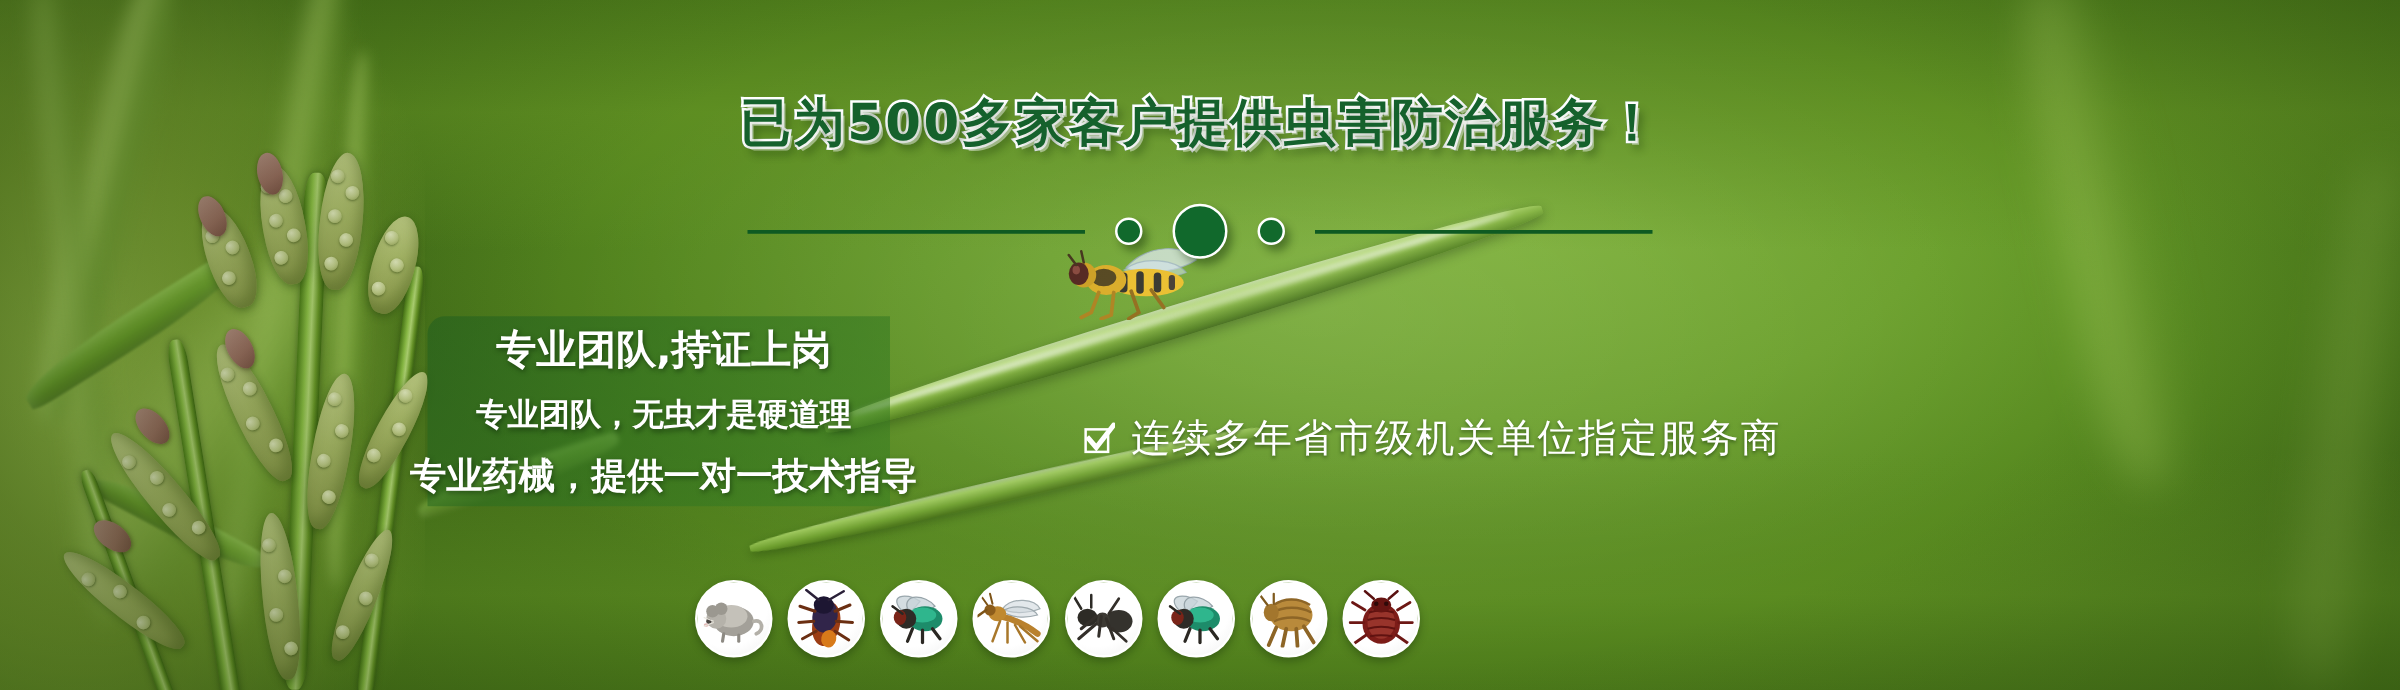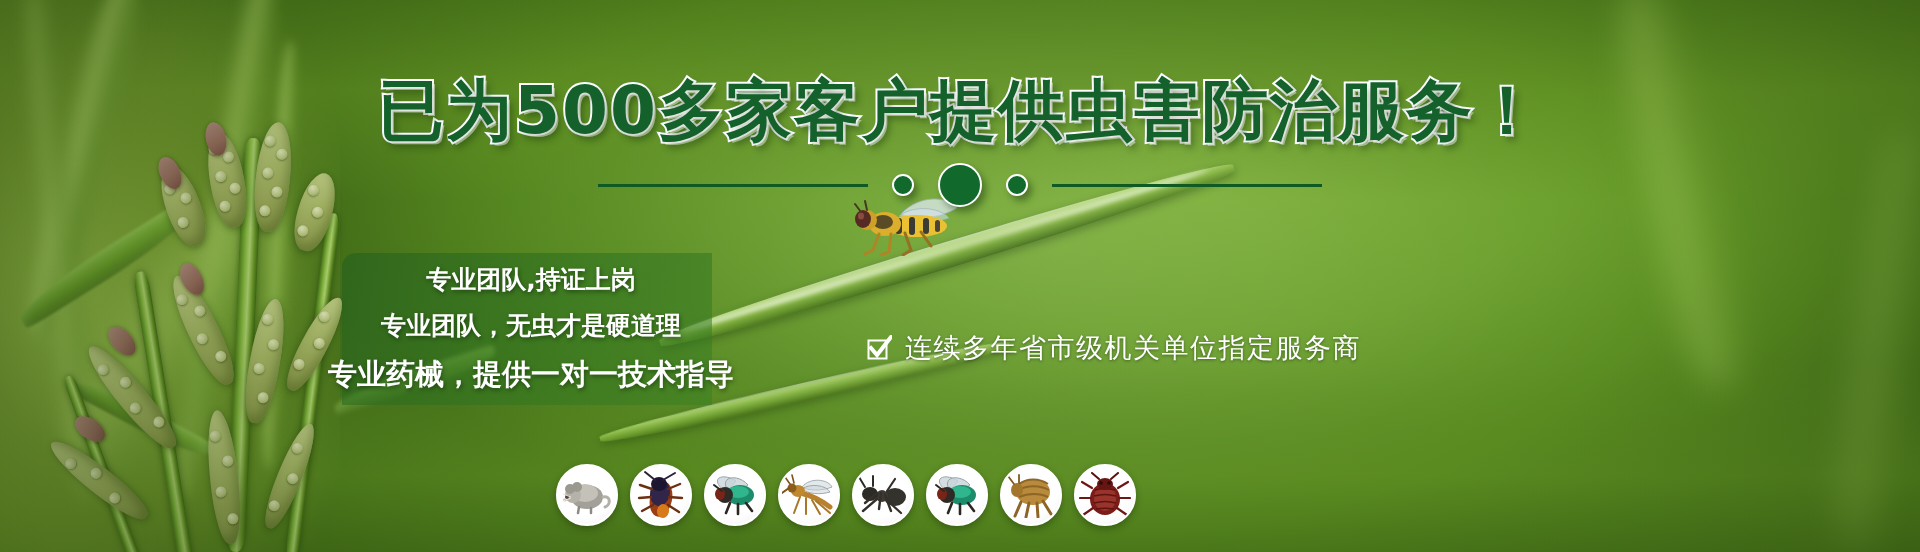--- a/index.html
+++ b/index.html
@@ -133,21 +133,21 @@
     box-shadow:0 3px 8px rgba(20,45,5,.35);
   }
 
   
   .fly { position:absolute; left:845px; top:196px; width:120px; height:60px; }
 
   
   .headline {
     position:absolute; left:0; top:78px; width:1920px;
     text-align:center;
-    font-size:66px; line-height:1;
+    font-size:41px; line-height:1;
     font-weight:bold;
     letter-spacing:2px;
     color:#15612c;
     font-family:"DejaVu Sans","Liberation Sans",sans-serif;
     -webkit-text-stroke:4px #ffffff;
     paint-order:stroke fill;
     text-shadow:
       3px 3px 0 rgba(255,255,255,.45),
       5px 6px 7px rgba(20,50,8,.45);
     white-space:nowrap;
@@ -181,33 +181,33 @@
   }
   .panel-text {
     position:absolute; left:342px; top:253px; width:378px; height:152px;
     display:flex; flex-direction:column; justify-content:center; align-items:center;
     gap:13px;
     color:#ffffff; font-weight:bold;
     font-family:"DejaVu Sans","Liberation Sans",sans-serif;
     text-shadow:1px 2px 4px rgba(10,35,5,.55);
   }
   .panel-line { white-space:nowrap; }
-  .panel-line.p1 { font-size:25px; }
+  .panel-line.p1 { font-size:32px; }
   .panel-line.p2 { font-size:25px; }
   .panel-line.p3 { font-size:29px; }
 
   
   .checklist {
     position:absolute; left:866px; top:330px; width:520px;
     display:flex; flex-direction:column; gap:22px;
   }
   .check-row { display:flex; align-items:center; gap:13px; }
   .check-box { width:26px; height:26px; flex:0 0 26px; position:relative; }
   .check-label {
-    color:#ffffff; font-size:27px; font-weight:400; letter-spacing:1.5px;
+    color:#ffffff; font-size:31px; font-weight:400; letter-spacing:1.5px;
     white-space:nowrap;
     font-family:Liberation Mono, monospace;
     text-shadow:0 1px 3px rgba(10,35,5,.5);
   }
 
   
   .pests {
     position:absolute; left:556px; top:464px; height:62px;
     display:flex; gap:12px; align-items:center;
   }

